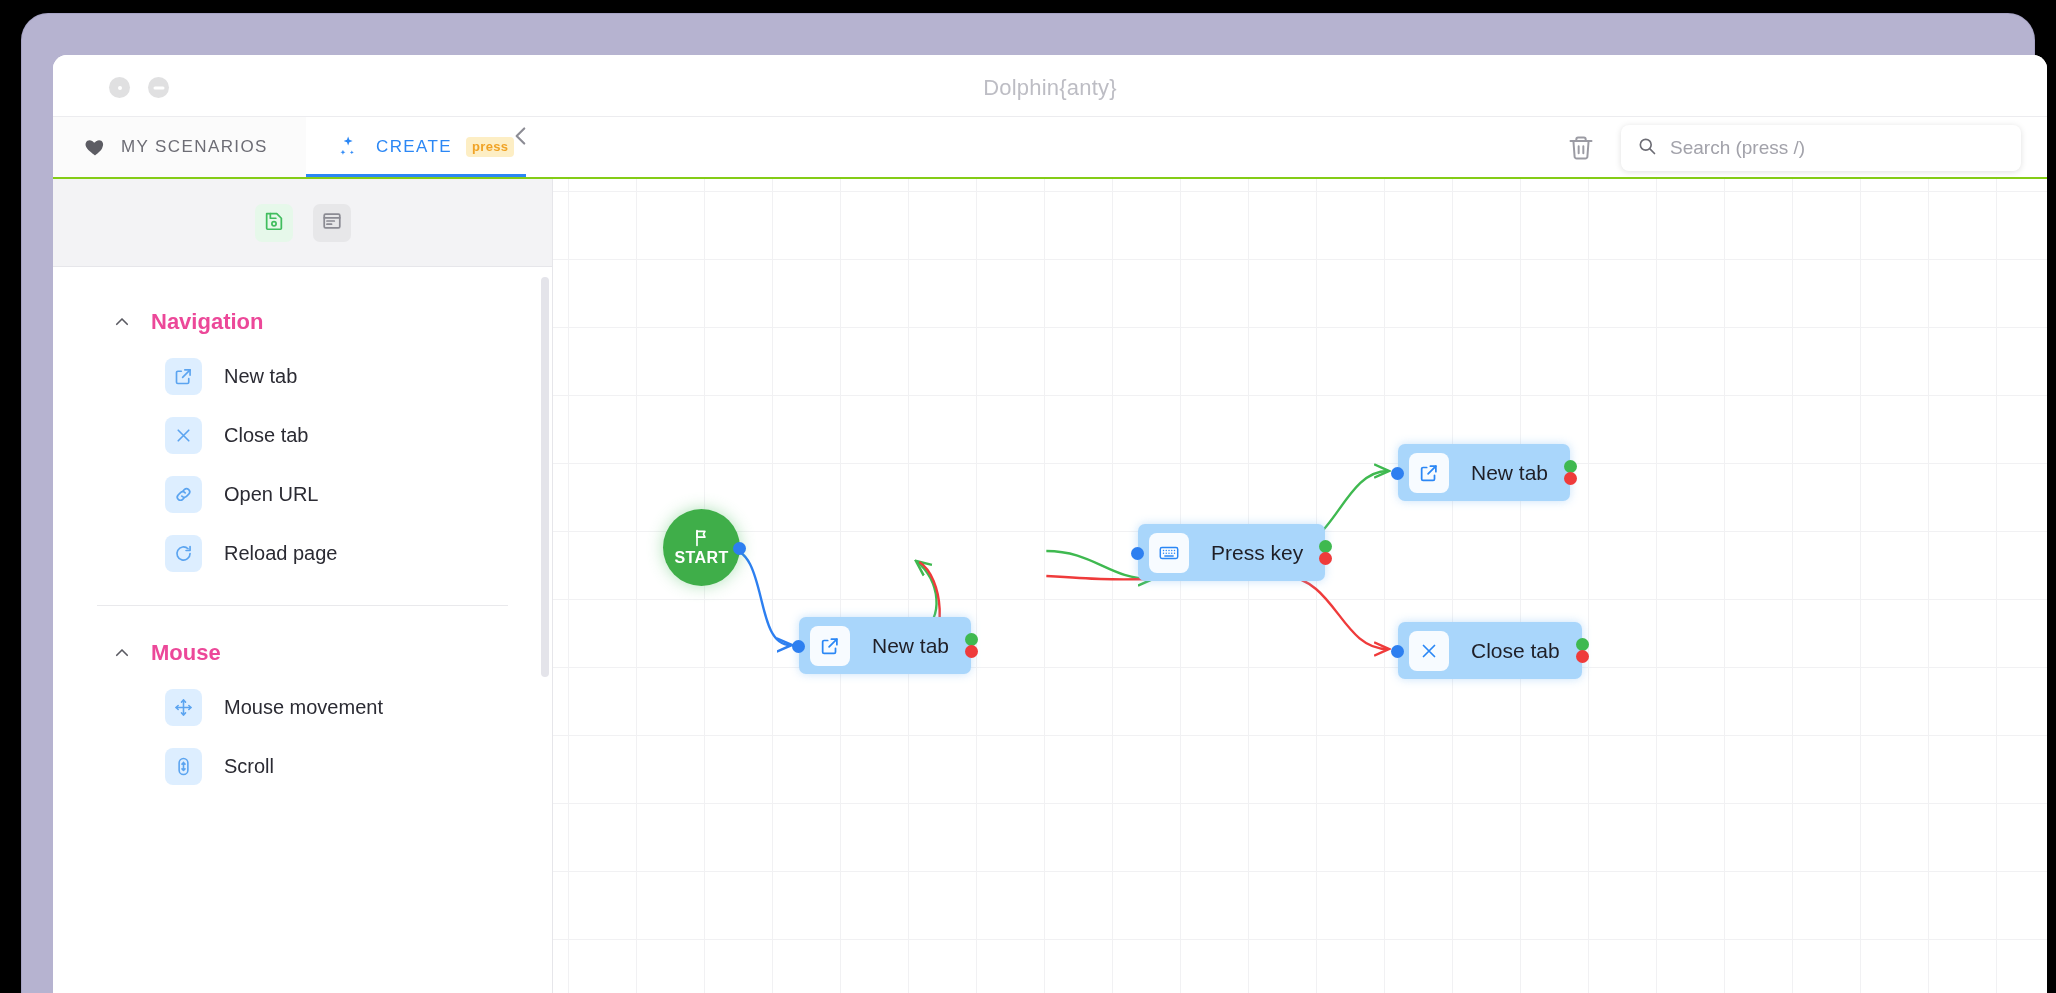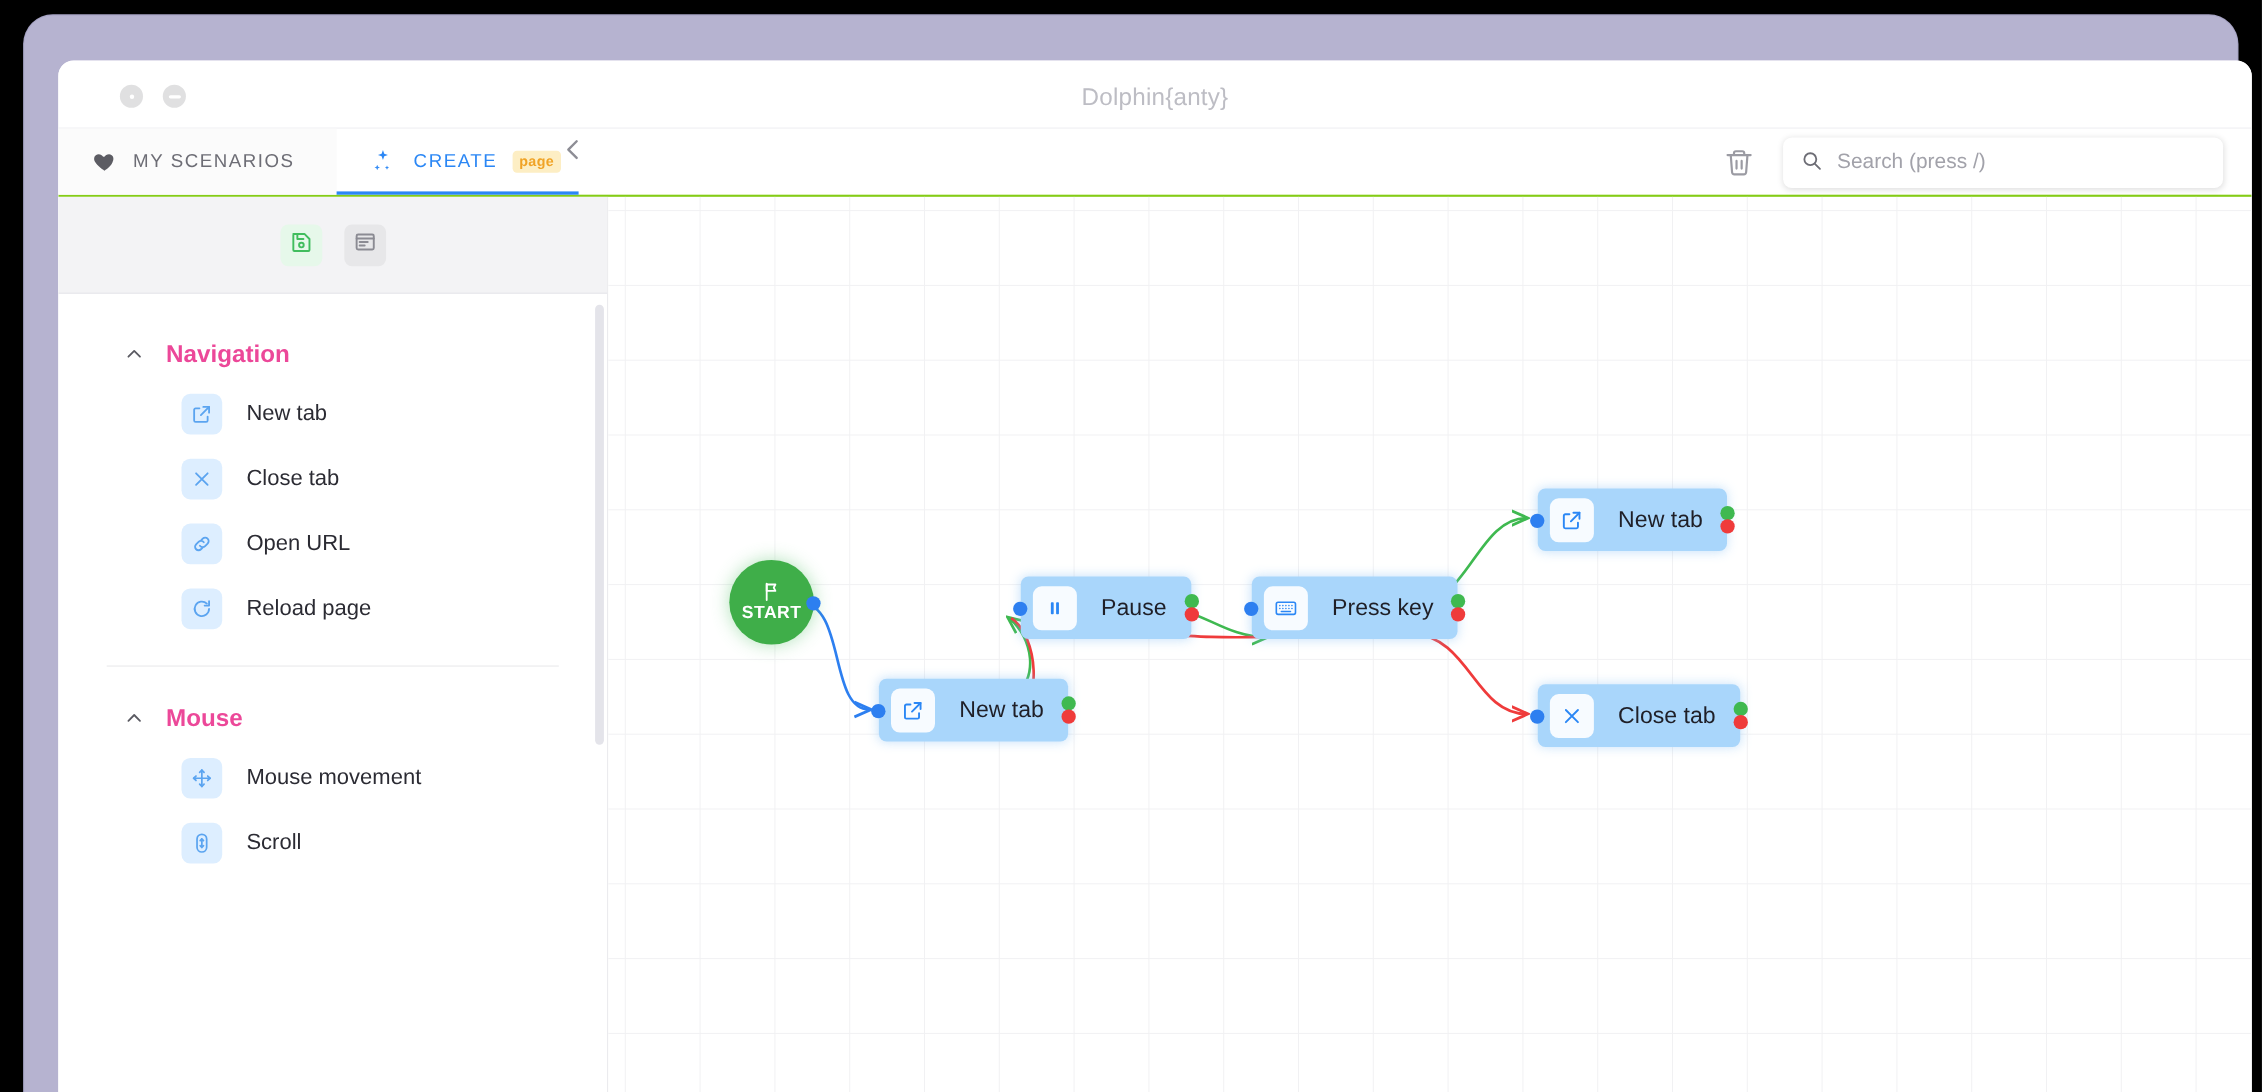--- a/index.html
+++ b/index.html
@@ -403,21 +403,21 @@
 
         <div class="tab active">
           <span>
             <svg class="magic-icon" viewBox="0 0 24 24" fill="currentColor">
               <path d="M11.2 2.2l1.1 3.1 3.1 1.1-3.1 1.1-1.1 3.1-1.1-3.1L7 6.4l3.1-1.1z"></path>
               <path d="M6.4 14.6l.7 1.6 1.6.7-1.6.7-.7 1.6-.7-1.6-1.6-.7 1.6-.7z" opacity="0.95"></path>
               <path d="M14.6 15.2l.55 1.25 1.25.55-1.25.55-.55 1.25-.55-1.25-1.25-.55 1.25-.55z" opacity="0.95"></path>
             </svg>
           </span>
           <span class="tab-label">CREATE</span>
-          <span class="beta-badge">page</span>
+          <span class="beta-badge">press</span>
         </div>
 
         <div id="header-right">
           <span id="trash-button">
             <svg viewBox="0 0 24 24" fill="none" stroke="currentColor" stroke-width="1.7" stroke-linecap="round" stroke-linejoin="round">
               <path d="M3 6h18M8 6V4.5A1.5 1.5 0 019.5 3h5A1.5 1.5 0 0116 4.5V6"></path>
               <path d="M5.5 6l1 13.2A1.8 1.8 0 008.3 21h7.4a1.8 1.8 0 001.8-1.8L18.5 6"></path>
               <path d="M10 10.5v6M14 10.5v6"></path>
             </svg>
           </span>
@@ -607,32 +607,20 @@
                 <path d="M13.5 4.5H19.5V10.5"></path>
                   <path d="M19.5 4.5L11 13"></path>
                 <path d="M18 14.5v4A1.5 1.5 0 0116.5 20h-11A1.5 1.5 0 014 18.5v-11A1.5 1.5 0 015.5 6h4"></path>
               </svg>
             </span>
             <span class="node-label">New tab</span>
             <span class="handle ok"></span>
             <span class="handle fail"></span>
           </div>
 
-          <div class="node" style="left:375px; top:345px;">
-            <span class="handle in"></span>
-            <span class="node-icon">
-              <svg viewBox="0 0 24 24" fill="currentColor">
-                <rect x="8" y="6" width="2.8" height="12" rx="0.8"></rect>
-                <rect x="13.2" y="6" width="2.8" height="12" rx="0.8"></rect>
-              </svg>
-            </span>
-            <span class="node-label">Pause</span>
-            <span class="handle ok"></span>
-            <span class="handle fail"></span>
-          </div>
 
           <div class="node" style="left:585px; top:345px;">
             <span class="handle in"></span>
             <span class="node-icon">
               <svg viewBox="0 0 24 24" fill="none" stroke="currentColor" stroke-width="1.6" stroke-linecap="round" stroke-linejoin="round">
                 <rect x="2.5" y="6" width="19" height="12" rx="1.8"></rect>
                 <path d="M6 9.3h.01M9 9.3h.01M12 9.3h.01M15 9.3h.01M18 9.3h.01"></path>
                 <path d="M6 12.2h.01M9 12.2h.01M12 12.2h.01M15 12.2h.01M18 12.2h.01"></path>
                 <path d="M7.5 15.2h9"></path>
               </svg>

